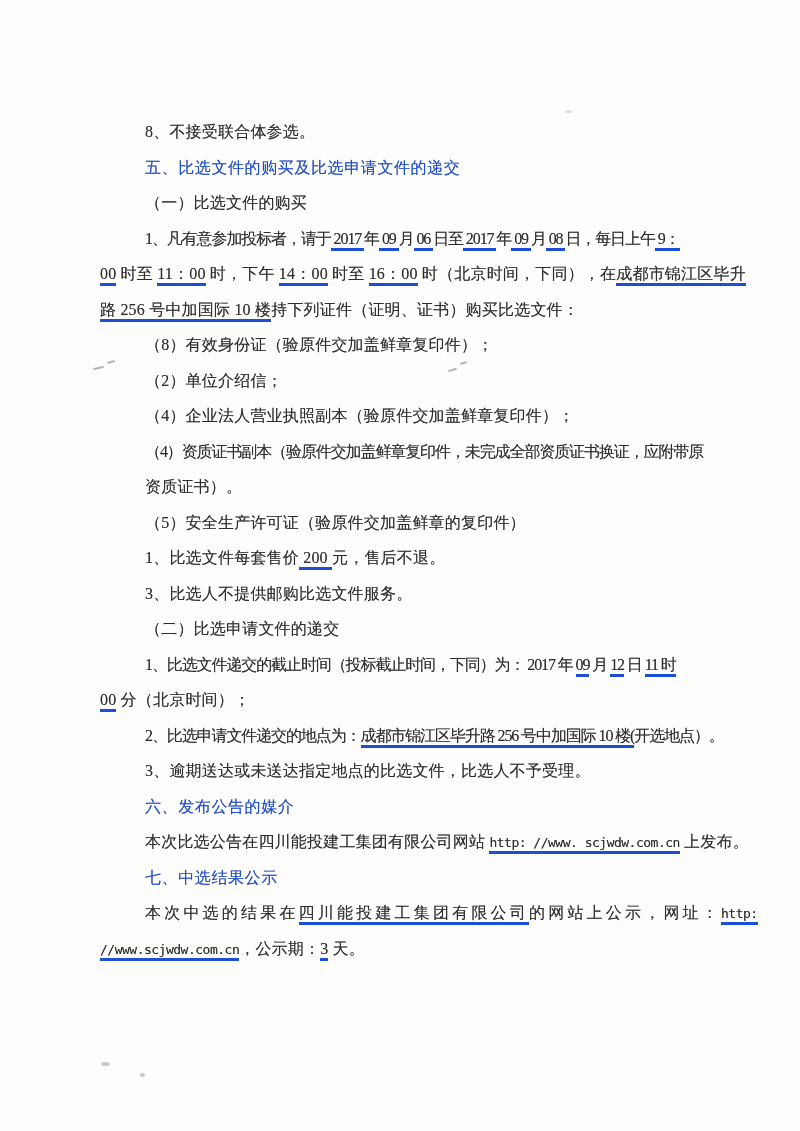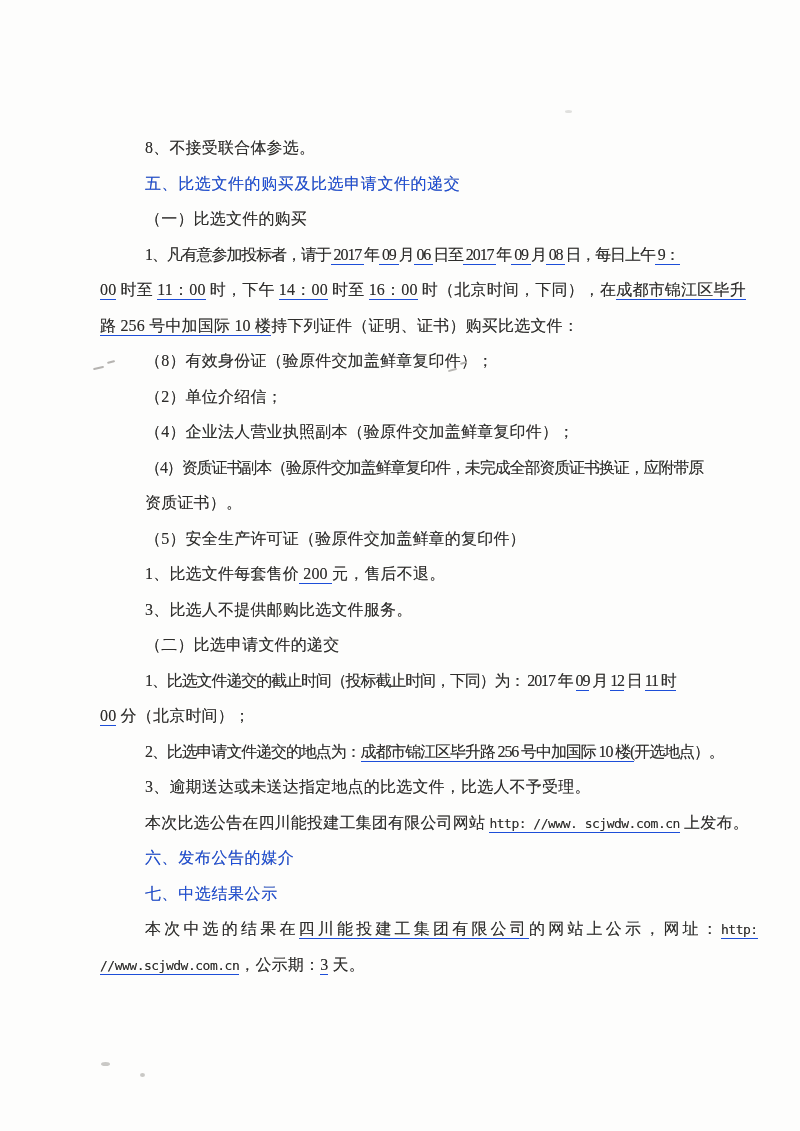--- a/index.html
+++ b/index.html
@@ -8,38 +8,38 @@
     width:800px;height:1131px;
     margin:0 auto;
     background:#fdfdfc;
     overflow:hidden;
     font-family:"Liberation Serif","DejaVu Serif",serif;
     color:#2e2d2b;
     box-shadow:0 0 6px rgba(0,0,0,.25);
   }
   .doc{
     position:absolute;
-    left:100px;top:132px;
+    left:100px;top:116px;
     width:640px;
   }
   .line{
     white-space:nowrap;
     height:31px;
     line-height:31px;
     margin-bottom:4.5px;
     font-size:16px;
     letter-spacing:.2px;
     text-shadow:0 0 .5px rgba(40,40,40,.45);
   }
   .line.bold{font-weight:normal;color:#1d4ed8;letter-spacing:.6px;}
   .line.ind1{padding-left:45px;}
   .line.loose{letter-spacing:3.2px;}
   .line.tight{letter-spacing:-1.1px;}
   .seg{display:inline;}
-  .seg.u{border-bottom:1px solid #1d4ed8;padding-bottom:1px;text-align:center;}
+  .seg.u{border-bottom:3px solid #1d4ed8;padding-bottom:1px;text-align:center;}
   .seg.m{
     font-family:"DejaVu Sans Mono","Liberation Mono",monospace;
     font-size:13px;
     letter-spacing:-.5px;
   }
   
   .artifact{position:absolute;pointer-events:none;}
   .dash{width:11px;height:1.6px;background:#b5b3b0;border-radius:1px;}
   .speck{background:#c9c8c5;border-radius:50%;}
 </style>
@@ -60,22 +60,22 @@
       <div class="line ind1 tight"><span class="seg">（4）资质证书副本（验原件交加盖鲜章复印件，未完成全部资质证书换证，应附带原</span></div>
       <div class="line ind1"><span class="seg">资质证书）。</span></div>
       <div class="line ind1"><span class="seg">（5）安全生产许可证（验原件交加盖鲜章的复印件）</span></div>
       <div class="line ind1"><span class="seg">1、比选文件每套售价</span><span class="seg u"> 200 </span><span class="seg">元，售后不退。</span></div>
       <div class="line ind1"><span class="seg">3、比选人不提供邮购比选文件服务。</span></div>
       <div class="line ind1"><span class="seg">（二）比选申请文件的递交</span></div>
       <div class="line ind1 tight"><span class="seg">1、比选文件递交的截止时间（投标截止时间，下同）为： 2017 年 </span><span class="seg u">09</span><span class="seg"> 月 </span><span class="seg u">12</span><span class="seg"> 日 </span><span class="seg u">11 时</span></div>
       <div class="line"><span class="seg u">00</span><span class="seg"> 分（北京时间）；</span></div>
       <div class="line ind1 tight"><span class="seg">2、比选申请文件递交的地点为：</span><span class="seg u">成都市锦江区毕升路 256 号中加国际 10 楼(</span><span class="seg">开选地点）。</span></div>
       <div class="line ind1"><span class="seg">3、逾期送达或未送达指定地点的比选文件，比选人不予受理。</span></div>
+      <div class="line bold ind1"><span class="seg">六、发布公告的媒介</span></div>
       <div class="line ind1"><span class="seg">本次比选公告在四川能投建工集团有限公司网站 </span><span class="seg u m">http: //www. scjwdw.com.cn</span><span class="seg"> 上发布。</span></div>
-      <div class="line bold ind1"><span class="seg">六、发布公告的媒介</span></div>
       <div class="line bold ind1"><span class="seg">七、中选结果公示</span></div>
       <div class="line ind1 loose"><span class="seg">本次中选的结果在</span><span class="seg u">四川能投建工集团有限公司</span><span class="seg">的网站上公示，网址：</span><span class="seg u m">http:</span></div>
       <div class="line"><span class="seg u m">//www.scjwdw.com.cn</span><span class="seg">，公示期：</span><span class="seg u">3</span><span class="seg"> 天。</span></div>
     </div>
 
   <div class="artifact dash" style="left:93px;top:367px;transform:rotate(-14deg);"></div>
   <div class="artifact dash" style="left:107px;top:361px;transform:rotate(-16deg);width:8px;"></div>
   <div class="artifact dash" style="left:448px;top:369px;transform:rotate(-15deg);width:9px;"></div>
   <div class="artifact dash" style="left:460px;top:362px;transform:rotate(-18deg);width:7px;"></div>
   <div class="artifact speck" style="left:101px;top:1062px;width:9px;height:4px;"></div>

